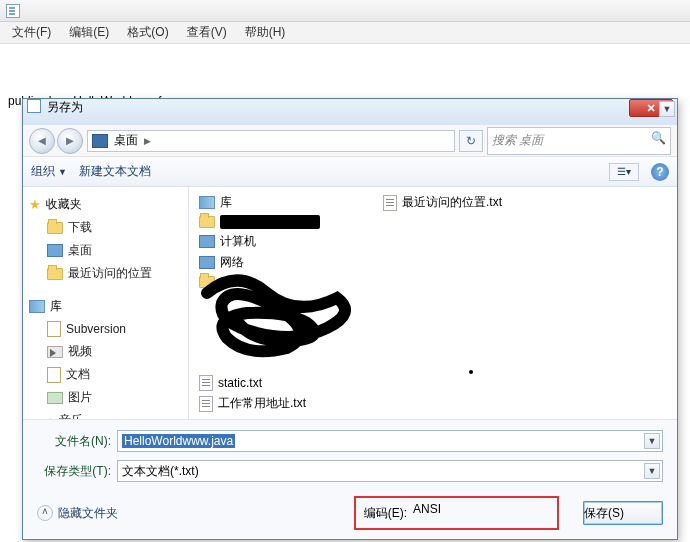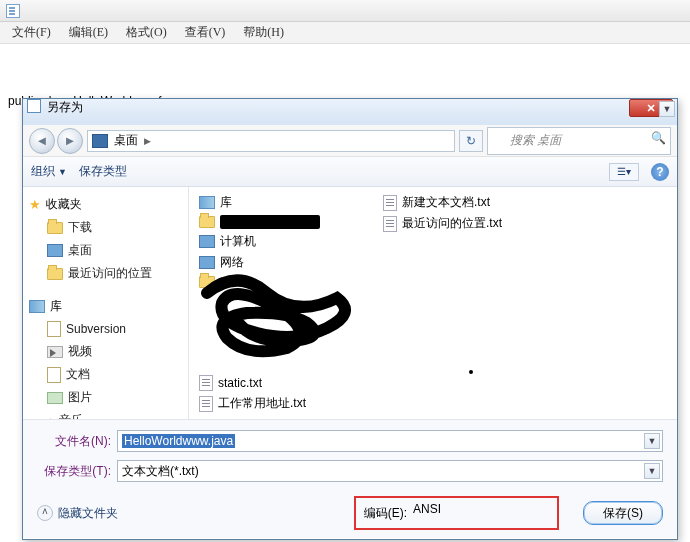--- a/index.html
+++ b/index.html
@@ -3,38 +3,38 @@
 <meta charset="utf-8">
 <style>
 * { box-sizing: border-box; margin: 0; padding: 0; font-family: "Microsoft YaHei", "SimSun", sans-serif; font-size: 12px; }
 body { background: #fff; width: 690px; height: 542px; overflow: hidden; }
 
 
 .notepad-title { height: 22px; background: linear-gradient(#f8f8f8,#e8e8e8); border-bottom: 1px solid #d0d0d0; display: flex; align-items: center; padding: 0 6px; gap: 5px; }
 .notepad-title .icon { width: 14px; height: 14px; background: #fff; border: 1px solid #7aa3d0; display: inline-block; position: relative; }
 .notepad-title .icon::after { content: ""; position: absolute; left: 2px; top: 2px; width: 6px; height: 2px; background: #7aa3d0; box-shadow: 0 3px 0 #7aa3d0, 0 6px 0 #7aa3d0; }
 .menubar { height: 22px; background: #f3f3f3; border-bottom: 1px solid #e0e0e0; display: flex; align-items: center; padding: 0 4px; gap: 2px; color: #333; }
-.menubar span { padding: 2px 8px; font-family: Liberation Serif, serif; }
+.menubar span { padding: 2px 8px; }
 .code { font-family: "Consolas","Courier New",monospace; font-size: 14px; padding: 6px 8px; white-space: pre; color: #000; line-height: 1.5; }
 
 
 .dialog { position: absolute; left: 22px; top: 98px; width: 656px; height: 442px; border: 1px solid #5a7fa0; background: #fff; box-shadow: 2px 3px 8px rgba(0,0,0,.25); }
 .dlg-title { height: 26px; background: linear-gradient(#eaf2fb,#d6e4f4); display: flex; align-items: flex-start; padding: 0 4px; }
 .dlg-title .ticon { width: 14px; height: 14px; background: #fff; border: 1px solid #5a8fc0; margin-right: 6px; }
 .dlg-title .spacer { flex: 1; }
 .closebtn { width: 44px; height: 18px; background: linear-gradient(#e97a6f,#c4392b); border: 1px solid #9b2b20; border-radius: 2px; color: #fff; display: flex; align-items: center; justify-content: center; font-weight: bold; font-size: 11px; }
 
 .navrow { height: 32px; background: #f7f7f7; display: flex; align-items: center; padding: 0 6px; gap: 4px; border-bottom: 1px solid #e2e2e2; }
 .navbtns { display: flex; gap: 2px; }
 .navcircle { width: 26px; height: 26px; border-radius: 50%; background: radial-gradient(circle at 40% 35%, #fff, #dfe7f0 55%, #b9c7d6); border: 1px solid #a9b8c8; display: flex; align-items: center; justify-content: center; color: #6a7a8a; font-size: 13px; }
 .pathbox { flex: 1; height: 22px; border: 1px solid #b9c7d6; background: #fff; display: flex; align-items: center; padding: 0 4px; gap: 6px; }
 .pathbox .deskicon { width: 16px; height: 14px; background: #3d6fa8; border: 1px solid #2b5788; }
 .pathbox .tri { color: #666; font-size: 9px; }
 .refresh { width: 24px; height: 22px; border: 1px solid #b9c7d6; background: #f3f6fa; display: flex; align-items: center; justify-content: center; color: #3c6aa0; }
-.searchbox { width: 184px; height: 28px; border: 1px solid #b9c7d6; background: #fff; display: flex; align-items: center; padding: 0 22px; color: #888; font-style: italic; position: relative; }
+.searchbox { width: 184px; height: 28px; border: 1px solid #b9c7d6; background: #fff; display: flex; align-items: center; padding: 0 4px; color: #888; font-style: italic; position: relative; }
 .searchbox .mag { position: absolute; right: 4px; top: 3px; color: #4a74a8; font-style: normal; }
 
 .toolbar { height: 30px; background: linear-gradient(#fbfcfe,#eef2f8); border-bottom: 1px solid #d8e0ea; display: flex; align-items: center; padding: 0 8px; gap: 12px; color: #204070; }
 .toolbar .tbtn { display: flex; align-items: center; gap: 3px; }
 .toolbar .spacer { flex: 1; }
 .toolbar .viewbtn { width: 30px; height: 18px; border: 1px solid #c2cede; background: #f4f7fb; display: flex; align-items: center; justify-content: center; font-size: 10px; }
 .toolbar .help { width: 18px; height: 18px; border-radius: 50%; background: radial-gradient(#85b8ec,#3c7bc4); color: #fff; text-align: center; line-height: 18px; font-weight: bold; }
 
 .body { display: flex; height: 232px; }
 .sidebar { width: 166px; border-right: 1px solid #e0e5ec; padding: 6px 4px; overflow: hidden; }
@@ -57,32 +57,32 @@
 .fitem { display: flex; align-items: center; gap: 5px; padding: 1px 2px; white-space: nowrap; }
 .txticon { width:14px; height:16px; background:#fff; border:1px solid #aab; position:relative;}
 .txticon::after{content:"";position:absolute;left:2px;top:3px;width:8px;height:1px;background:#889;box-shadow:0 3px 0 #889,0 6px 0 #889;}
 .scribble { position:absolute; left:0; top:70px; width:170px; height:110px; }
 .scribble svg { width:100%; height:100%; }
 .blackbar { display:inline-block; background:#000; height:14px; border-radius:2px; }
 .dot { position:absolute; left:280px; top:183px; width:4px; height:4px; background:#000; border-radius:50%; }
 
 .bottom { border-top: 1px solid #e0e5ec; padding: 10px 14px 8px 14px; background: #f7f9fc; }
 .formrow { display: flex; align-items: center; margin-bottom: 8px; }
-.formrow label { width: 74px; text-align: right; margin-right: 6px; color: #701a75; }
+.formrow label { width: 74px; text-align: right; margin-right: 6px; color: #14532d; }
 .formrow .field { flex: 1; height: 22px; border: 1px solid #a9b8c8; background: #fff; display: flex; align-items: center; padding: 0 4px; position: relative; }
 .field .dd { position:absolute; right:2px; top:2px; width:16px; height:16px; border:1px solid #b3c1d1; background:linear-gradient(#f7fafd,#e2ebf5); text-align:center; font-size:9px; line-height:14px; color:#445;}
 .selected { background:#3874bf; color:#fff; padding:0 2px; }
 
 .btnrow { display:flex; align-items:center; margin-top: 14px; }
 .hidebtn { display:flex; align-items:center; gap:5px; color:#204070; }
 .upchev { width:16px; height:16px; border:1px solid #b3c1d1; border-radius:50%; background:#f3f6fa; text-align:center; line-height:12px; font-size:10px; color:#445;}
 .btnrow .spacer { flex:1; }
 .encwrap { border: 2px solid #d33; padding: 4px 8px; display: flex; align-items: center; gap: 6px; margin-right: 16px; }
 .encwrap .field { width: 136px; height: 22px; }
-.winbtn { width: 80px; height: 24px; border: 1px solid #8aa6c4; background: linear-gradient(#fdfdfe,#e9eff7); border-radius: 10px; display: flex; align-items: center; justify-content: center; margin-left: 8px; }
+.winbtn { width: 80px; height: 24px; border: 1px solid #8aa6c4; background: linear-gradient(#fdfdfe,#e9eff7); border-radius: 1px; display: flex; align-items: center; justify-content: flex-start; margin-left: 8px; }
 .winbtn.primary { border-color:#4a8fd6; box-shadow:0 0 0 1px #a8cdf0 inset; }
 </style>
 </head>
 <body>
 
 <div class="notepad-title">
   <span class="icon"></span>
 </div>
 <div class="menubar">
   <span>文件(F)</span>
@@ -121,21 +121,21 @@
       <span class="mag">🔍</span>
     </div>
   </div>
 
   <div class="toolbar">
     <div class="tbtn">
       <span>组织</span>
         <span style="font-size:9px;">▼</span>
     </div>
     <div class="tbtn">
-      <span>保存类型</span>
+      <span>新建文本文档</span>
     </div>
     <span class="spacer"></span>
     <div class="viewbtn">☰▾</div>
     <div class="help">?</div>
   </div>
 
   <div class="body">
     <div class="sidebar">
       <div class="sb-group">
         <div class="sb-head">
@@ -214,24 +214,20 @@
             <span class="txticon"></span>
             <span>工作常用地址.txt</span>
           </div>
         <div class="scribble">
           <svg viewBox="0 0 170 110">
               <path d="M10 30 Q40 5 70 30 T140 35 Q160 50 130 65 Q100 80 60 70 Q20 60 25 40 Q35 20 80 45 Q120 70 90 85 Q50 95 30 75 Q15 55 50 50 Q90 48 110 60 Q130 75 95 78 Q55 80 40 58" stroke="#000" stroke-width="12" fill="none" stroke-linecap="round"></path>
             </svg>
         </div>
       </div>
       <div class="filecol">
-        <div class="fitem">
-            <span class="txticon"></span>
-            <span>新建文本文档.txt</span>
-          </div>
         <div class="fitem">
             <span class="txticon"></span>
             <span>最近访问的位置.txt</span>
           </div>
       </div>
       <div class="dot"></div>
     </div>
   </div>
 
   <div class="bottom">

